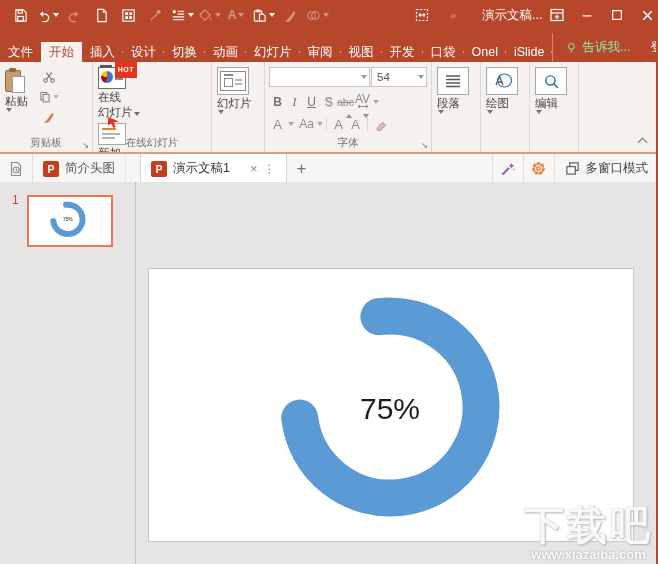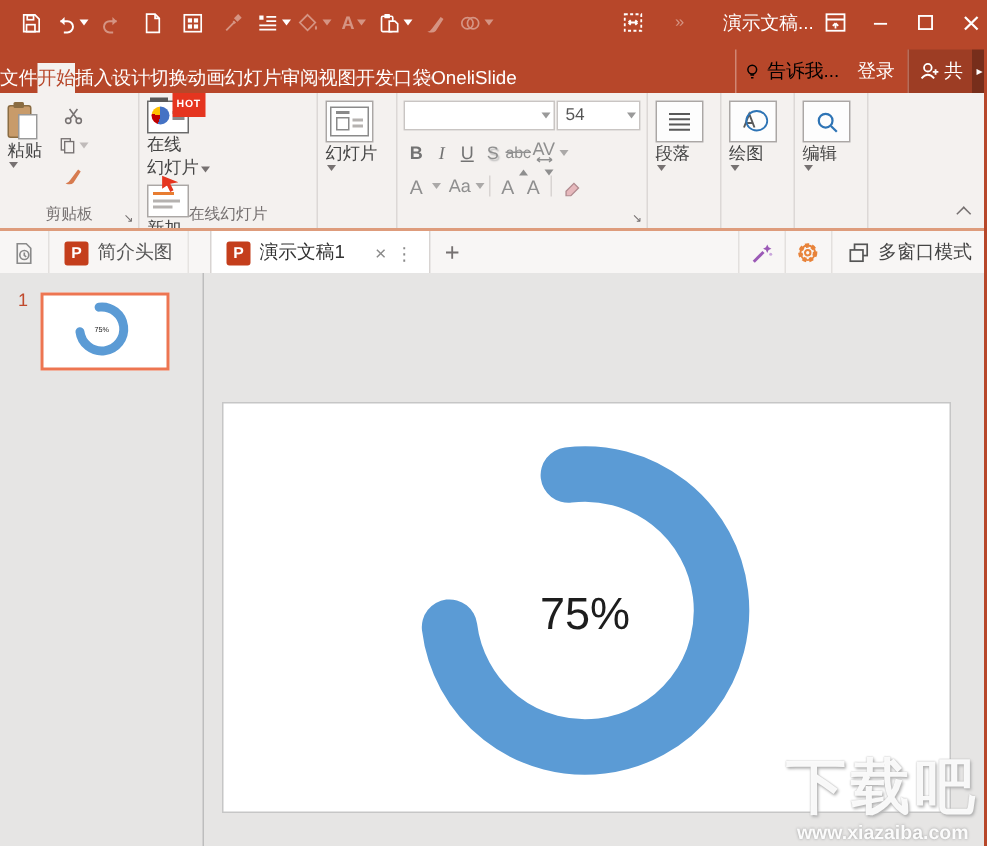--- a/index.html
+++ b/index.html
@@ -17,26 +17,26 @@
        border-top:4px solid currentColor;display:inline-block;margin-left:2px;}
   .tri.up{border-top:none;border-bottom:4px solid currentColor;}
   .qglyph{font-size:12px;font-weight:bold;}
   .tb-title{margin-left:14px;font-size:12.5px;color:#fff;white-space:nowrap;}
   .winctl{margin-left:auto;display:flex;align-items:center;}
   .winbtn{width:30px;height:30px;display:flex;align-items:center;justify-content:center;color:#fff;}
   .more-cmds{font-size:11px;margin-left:4px;}
   
   .tabrow{position:absolute;left:0;top:30px;right:0;height:32px;background:#B7472A;
           display:flex;align-items:stretch;color:#fff;font-size:12.5px;white-space:nowrap;}
-  .rtab{display:flex;align-items:center;padding:0 0;margin-top:12px;position:relative;flex-shrink:0;}
+  .rtab{display:flex;align-items:center;padding:0 8px;margin-top:12px;position:relative;flex-shrink:0;}
   .rtab.sep::after{content:"";position:absolute;right:0;top:9px;bottom:9px;width:1px;
                    background:rgba(255,255,255,.45);}
   .rtab.active{background:#F4F1EF;color:#B7472A;}
   .tab-right{margin-left:auto;display:flex;align-items:stretch;}
-  .tellme{display:flex;align-items:center;gap:4px;color:#000000;padding:0 4px;margin-top:3px;
+  .tellme{display:flex;align-items:center;gap:4px;color:#86efac;padding:0 12px;margin-top:3px;
           border-left:1px solid rgba(255,255,255,.35);}
   .signin{display:flex;align-items:center;padding:0 8px;margin-top:3px;}
   .sharebox{display:flex;align-items:center;gap:3px;padding:0 6px;margin-top:3px;
             background:rgba(0,0,0,.14);border-left:1px solid rgba(255,255,255,.25);}
   .tabscroll{display:flex;align-items:center;justify-content:center;width:10px;margin-top:3px;
              background:rgba(0,0,0,.35);font-size:8px;color:#fff;}
   
   .ribbon{position:absolute;left:0;top:62px;right:0;height:90px;background:#F4F1EF;
           display:flex;align-items:stretch;color:#444;}
   .group{position:relative;border-right:1px solid #DCD8D6;padding:3px 2px 16px;flex-shrink:0;}
@@ -417,20 +417,21 @@
           <span>A</span>
           <span class="m"><span class="tri"></span></span>
         </span>
         <span class="fdiv"></span>
         <span class="fbtn">
           <svg width="14" height="14" viewBox="0 0 16 16">
             <path d="M5 12l6-6 3.5 3.5-6 6H5z" fill="#E6B8BC" stroke="#b08a8e" stroke-width="1"></path>
           </svg>
         </span>
       </div>
+      <span class="grouplabel">字体</span>
       <span class="launcher">↘</span>
     </div>
 
     <div class="group pde">
       <span class="bigbtn">
         <span class="iconbox">
           <svg width="18" height="16" viewBox="0 0 18 16" stroke="#595959" stroke-width="1.4" fill="none">
             <path d="M2 3h14M2 6.5h14M2 10h14M2 13.5h14"></path>
           </svg>
         </span>

